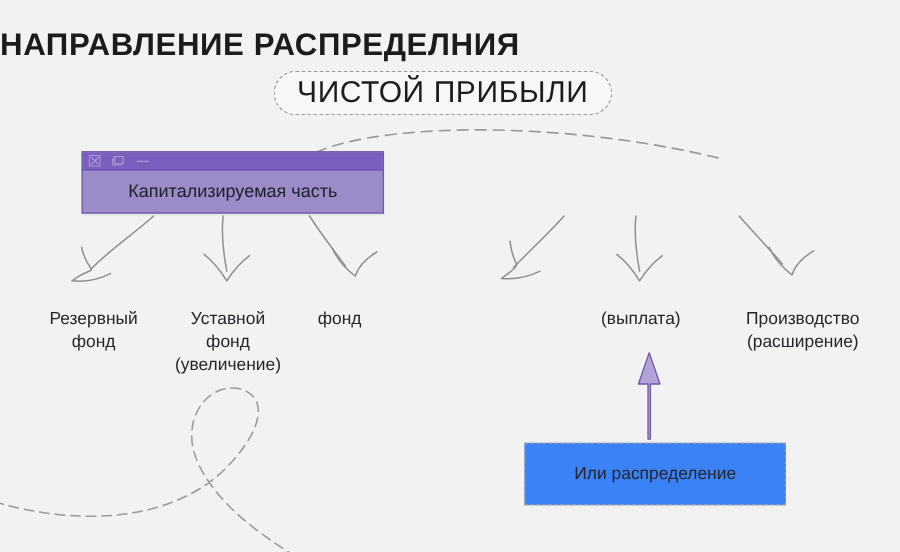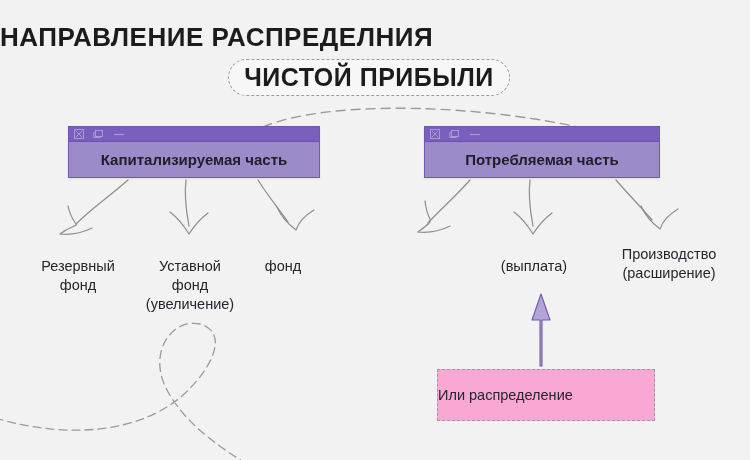--- a/index.html
+++ b/index.html
@@ -49,21 +49,21 @@
     box-sizing: border-box;
     border: 1.6px dashed #9a9a9a;
     border-radius: 19px;
     background: #f7f7f7;
     display: flex;
     align-items: center;
     justify-content: center;
   }
   #title-pill .pill-text {
     font-size: 25px;
-    font-weight: bold;
+    font-weight: normal;
     letter-spacing: 0.5px;
     color: #1c1c1c;
     white-space: nowrap;
   }
 
   
   .win-box {
     position: absolute;
     box-sizing: border-box;
     border: 1px solid #6f58a8;
@@ -85,21 +85,21 @@
     display: block;
   }
   .win-body {
     height: calc(100% - 15px);
     display: flex;
     align-items: center;
     justify-content: center;
   }
   .win-body span {
     font-size: 15px;
-    font-weight: bold;
+    font-weight: normal;
     color: #20202a;
     white-space: nowrap;
   }
 
   #box-capital { left: 68px; top: 126px; width: 252px; height: 52px; }
   #box-consume { left: 424px; top: 126px; width: 236px; height: 52px; }
 
   
   .leaf {
     position: absolute;
@@ -108,35 +108,35 @@
     line-height: 19px;
     color: #25252b;
     white-space: nowrap;
     margin-top: 19px;
   }
   #leaf-0 { left: 8px;   top: 238px; width: 140px; }
   #leaf-1 { left: 130px; top: 238px; width: 120px; }
   #leaf-2 { left: 224px; top: 238px; width: 118px; }
   #leaf-3 { left: 348px; top: 238px; width: 138px; }
   #leaf-4 { left: 477px; top: 238px; width: 114px; }
-  #leaf-5 { left: 594px; top: 226px; width: 150px; }
+  #leaf-5 { left: 594px; top: 238px; width: 150px; }
 
   
   #note-box {
     position: absolute;
     left: 437px;
     top: 369px;
     width: 218px;
     height: 52px;
     box-sizing: border-box;
     border: 1.4px dashed #9a9a9a;
-    background: #f9a8d4;
+    background: #3b82f6;
     display: flex;
     flex-direction: column;
-    align-items: flex-start;
+    align-items: center;
     justify-content: center;
   }
   #note-box .note-line {
     font-size: 14.5px;
     line-height: 20px;
     color: #25252b;
     white-space: nowrap;
   }
 </style>
 </head>
@@ -172,38 +172,20 @@
       </svg>
       <svg class="win-ico" width="12" height="10" viewBox="0 0 12 10">
         <path d="M1 5.5 L11 5.5" stroke="#efeaf8" stroke-width="1.2"></path>
       </svg>
     </div>
     <div class="win-body">
       <span>Капитализируемая часть</span>
     </div>
   </div>
 
-  <div class="win-box" id="box-consume">
-    <div class="win-titlebar">
-      <svg class="win-ico" width="10" height="10" viewBox="0 0 10 10">
-        <rect x="0.5" y="0.5" width="9" height="9" fill="none" stroke="#efeaf8" stroke-width="1"></rect>
-        <path d="M1.8 1.8 L8.2 8.2 M8.2 1.8 L1.8 8.2" stroke="#efeaf8" stroke-width="1"></path>
-      </svg>
-      <svg class="win-ico" width="11" height="10" viewBox="0 0 11 10">
-        <rect x="2.5" y="1.5" width="7" height="6" fill="none" stroke="#efeaf8" stroke-width="1"></rect>
-        <path d="M2.5 3.5 L0.8 3.5 L0.8 8.5 L7.5 8.5 L7.5 7.5" fill="none" stroke="#efeaf8" stroke-width="1"></path>
-      </svg>
-      <svg class="win-ico" width="12" height="10" viewBox="0 0 12 10">
-        <path d="M1 5.5 L11 5.5" stroke="#efeaf8" stroke-width="1.2"></path>
-      </svg>
-    </div>
-    <div class="win-body">
-      <span>Потребляемая часть</span>
-    </div>
-  </div>
 
   <svg class="layer-svg" id="svg-front" viewBox="0 0 750 460">
     <defs>
       <style>
         .harrow { fill:none; stroke:#8f8f8f; stroke-width:1.25; stroke-linecap:round; }
         .hhead  { fill:none; stroke:#8f8f8f; stroke-width:1.25; stroke-linecap:round; }
       </style>
     </defs>
 
     <g>

